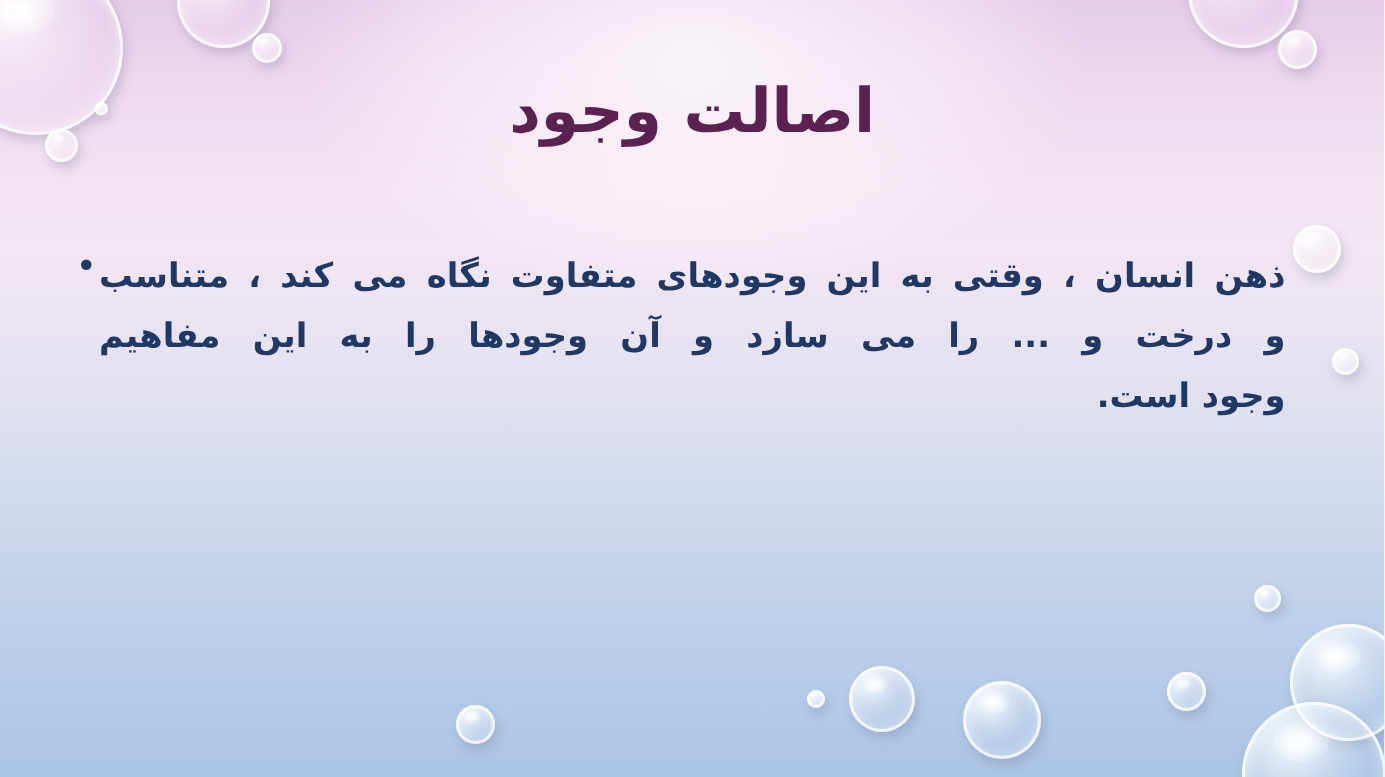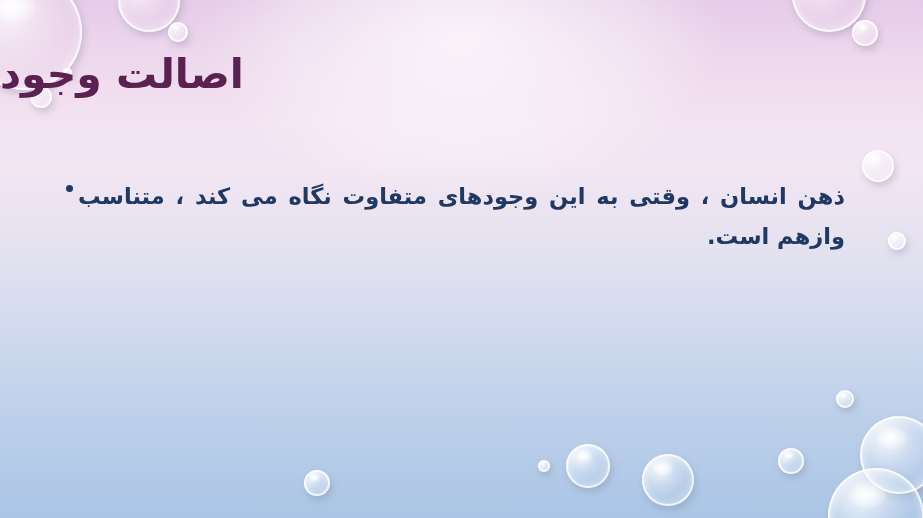--- a/index.html
+++ b/index.html
@@ -49,21 +49,21 @@
     inset: 0;
     pointer-events: none;
   }
 
   
   .title {
     position: absolute;
     top: 52px;
     left: 0;
     width: 100%;
-    text-align: left;
+    text-align: center;
     font-family: "DejaVu Sans", sans-serif;
     font-size: 41px;
     font-weight: bold;
     color: #5b2150;
     letter-spacing: 0px;
     line-height: 1.1;
     direction: rtl;
     z-index: 5;
   }
 
@@ -81,21 +81,21 @@
   .para {
     position: relative;
     font-family: "DejaVu Sans", sans-serif;
     font-size: 22.5px;
     font-weight: bold;
     color: #1f3864;
     line-height: 40px;
     direction: rtl;
     text-align: justify;
     text-align-last: justify;
-    margin: 16px;
+    margin: 4px;
     padding: 0;
     white-space: normal;
   }
 
   .line {
     display: block;
     direction: rtl;
     text-align: justify;
     text-align-last: justify;
     font-family: "DejaVu Sans", sans-serif;
@@ -165,17 +165,18 @@
       <div class="bub" style="left: 538px; top: 460px; width: 12px; height: 12px;"></div>
       <div class="bub" style="left: 304px; top: 470px; width: 26px; height: 26px;"></div>
     </div>
 
   <div class="title">اصالت وجود</div>
 
   <div class="body-block">
     <div class="para">
       <span class="bullet-mark"></span>
       <span class="line">ذهن انسان ، وقتی به این وجودهای متفاوت نگاه می کند ، متناسب</span>
-      <span class="line last">وازهم است.</span>
+      <span class="line">و درخت و ... را می سازد و آن وجودها را به این مفاهیم</span>
+      <span class="line last">وجود است.</span>
     </div>
   </div>
 
 </div>
 
 </body></html>

